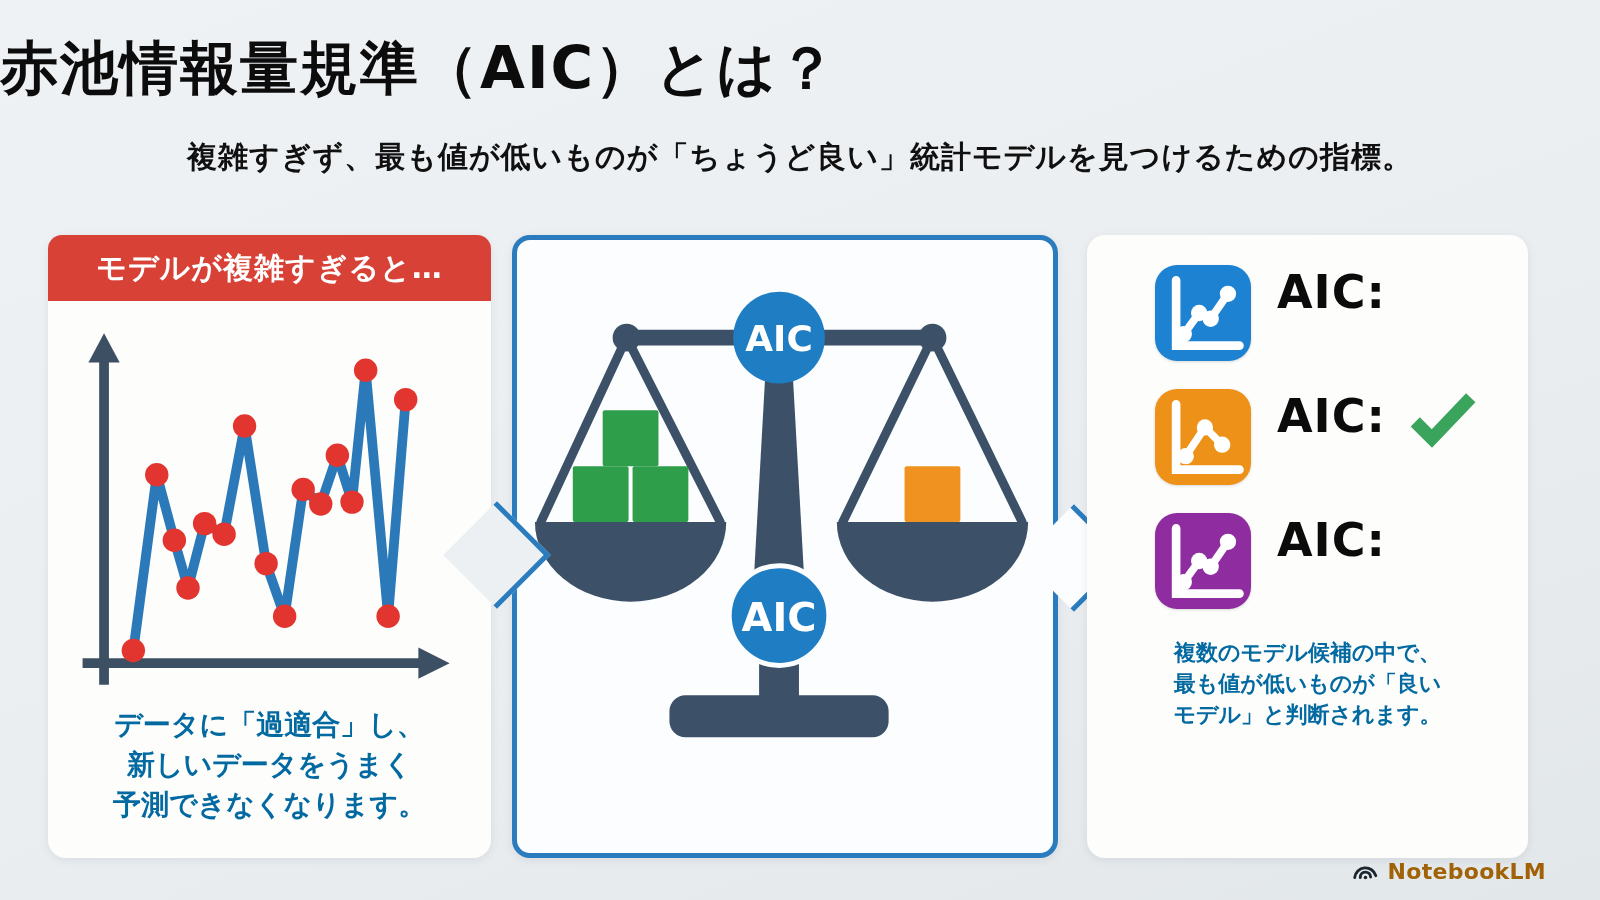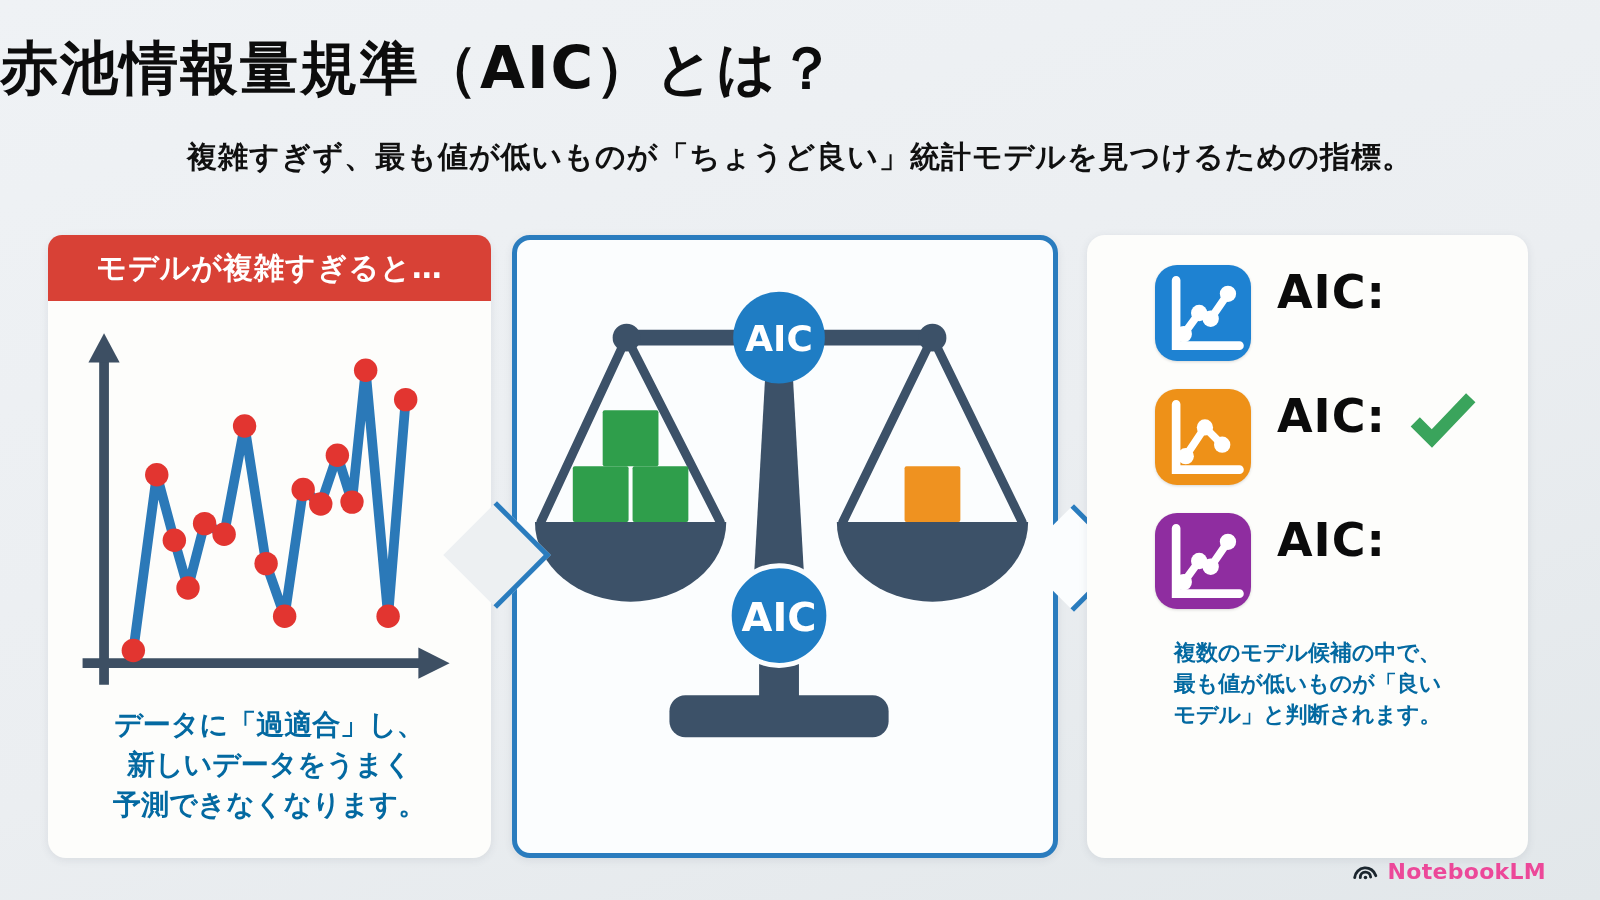--- a/index.html
+++ b/index.html
@@ -59,21 +59,21 @@
   }
   
   #model-rows{padding:30px 0 0 68px;}
   .model-row{display:flex;align-items:flex-start;height:96px;margin-bottom:28px;}
   .model-icon{width:96px;height:96px;border-radius:22px;margin-right:26px;flex:0 0 auto;
     box-shadow:0 1px 3px rgba(0,0,0,.15);}
   .model-label{font-size:46px;font-weight:900;color:#0b0b0b;margin-right:20px;letter-spacing:1px;}
   .model-check{width:74px;height:62px;}
   .footer{
     position:absolute;right:54px;bottom:14px;display:flex;align-items:center;gap:8px;
-    color:#ec4899;font-size:22px;font-weight:700;z-index:3;letter-spacing:.3px;
+    color:#a16207;font-size:22px;font-weight:700;z-index:3;letter-spacing:.3px;
   }
 </style>
 </head>
 <body>
 
 <div class="title">赤池情報量規準（AIC）とは？</div>
 <div class="subtitle">複雑すぎず、最も値が低いものが「ちょうど良い」統計モデルを見つけるための指標。</div>
 
 <div class="soft-arrow"></div>
 

